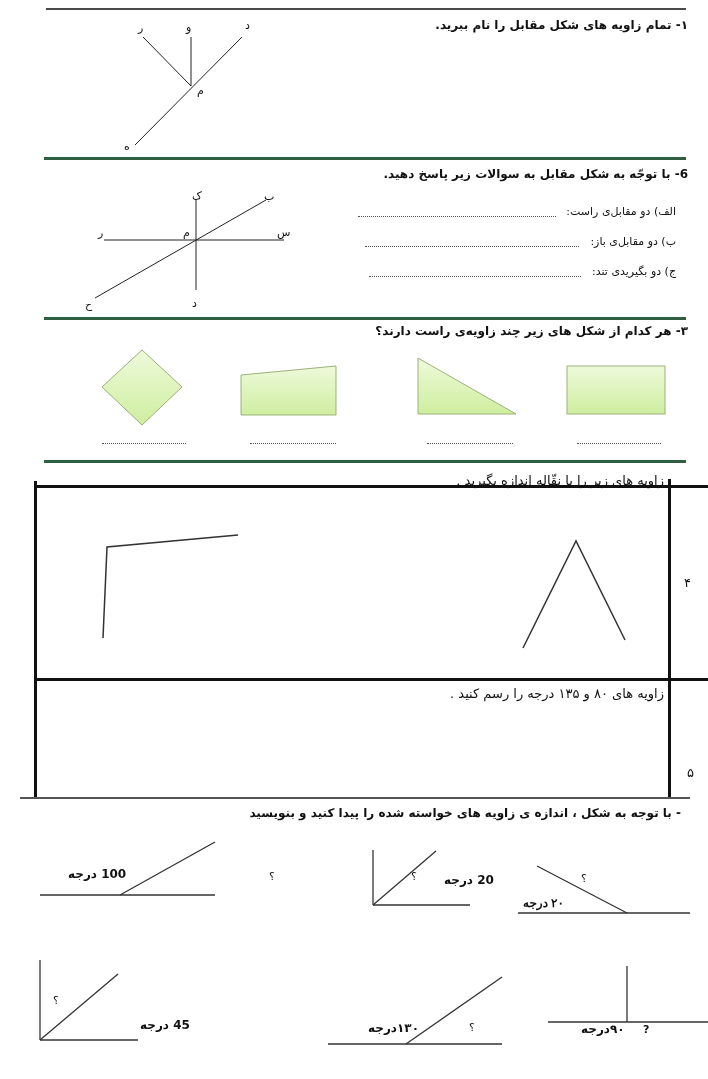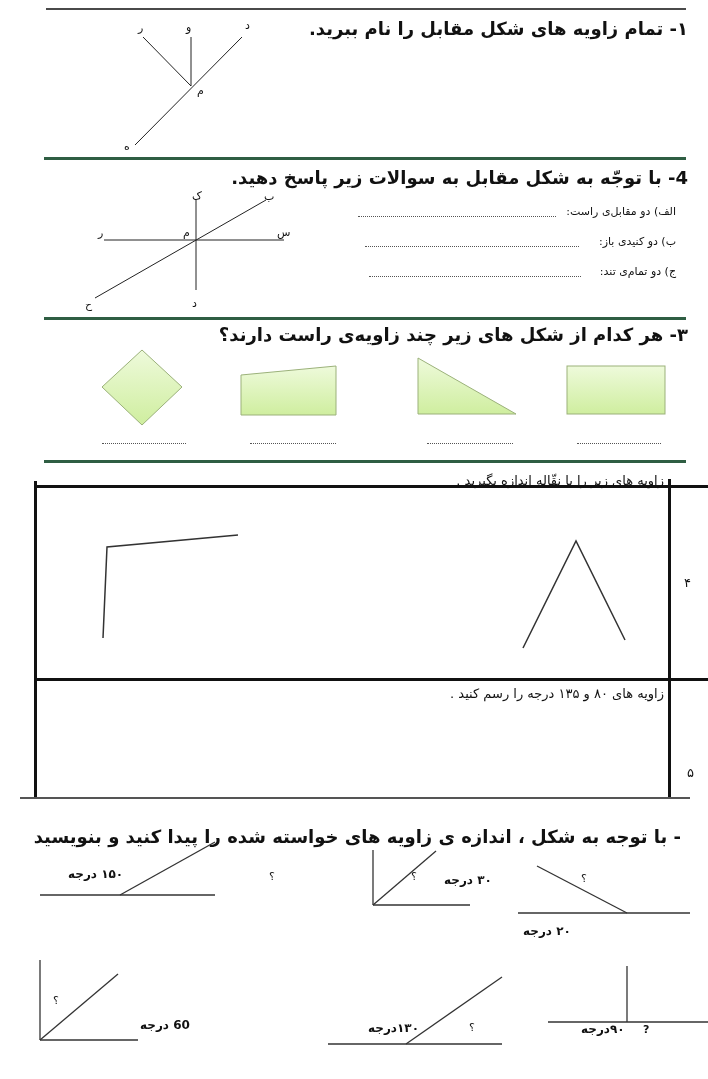--- a/index.html
+++ b/index.html
@@ -2,21 +2,21 @@
 <html><head>
 <meta charset="utf-8">
 <style>
   html, body { margin: 0; padding: 0; background: #ffffff; }
   body { width: 708px; height: 1079px; position: relative; overflow: hidden;
          font-family: "DejaVu Sans", sans-serif; color: #111; }
   .abs { position: absolute; }
   .rtl { direction: rtl; unicode-bidi: embed; white-space: nowrap; }
   .rule-dark { position: absolute; height: 3px; background: #4a4a4a; }
   .rule-green { position: absolute; height: 3px; background: #2f5e43; }
-  .title { font-weight: bold; font-size: 18px; }
+  .title { font-weight: bold; font-size: 12px; }
   .label { font-size: 11px; }
   .small { font-size: 11px; }
   .dotline { position: absolute; border-bottom: 1px dotted #555; height: 0; }
   svg { position: absolute; overflow: visible; }
   .q-text { font-size: 13px; }
   .b-label { font-weight: bold; font-size: 12px; }
 </style>
 </head>
 <body>
 
@@ -29,40 +29,40 @@
   <line x1="242" y1="37" x2="135" y2="145" stroke="#222" stroke-width="1"></line>
 </svg>
 <div class="abs label" style="left:138px; top:21px;">ر</div>
 <div class="abs label" style="left:186px; top:21px;">و</div>
 <div class="abs label" style="left:245px; top:19px;">د</div>
 <div class="abs label" style="left:197px; top:84px;">م</div>
 <div class="abs label" style="left:124px; top:140px;">ه</div>
 
 <div class="rule-green" style="left:44px; top:157px; width:642px;"></div>
 
-<div class="abs rtl title" style="right:20px; top:167px;">4- با توجّه به شکل مقابل به سوالات زیر پاسخ دهید.</div>
+<div class="abs rtl title" style="right:20px; top:167px;">6- با توجّه به شکل مقابل به سوالات زیر پاسخ دهید.</div>
 
 <svg style="left:0; top:0;" width="708" height="320">
   <line x1="104" y1="240" x2="284" y2="240" stroke="#222" stroke-width="1"></line>
   <line x1="196" y1="200" x2="196" y2="290" stroke="#222" stroke-width="1"></line>
   <line x1="266" y1="200" x2="95" y2="298" stroke="#222" stroke-width="1"></line>
 </svg>
 <div class="abs label" style="left:192px; top:189px;">ک</div>
 <div class="abs label" style="left:264px; top:190px;">ب</div>
 <div class="abs label" style="left:98px; top:226px;">ر</div>
 <div class="abs label" style="left:183px; top:226px;">م</div>
 <div class="abs label" style="left:277px; top:226px;">س</div>
 <div class="abs label" style="left:85px; top:298px;">ح</div>
 <div class="abs label" style="left:192px; top:297px;">د</div>
 
 <div class="abs rtl small" style="right:32px; top:205px;">الف) دو مقابل‌ی راست:</div>
 <div class="dotline" style="left:358px; top:216px; width:198px;"></div>
-<div class="abs rtl small" style="right:32px; top:235px;">ب) دو کنید‌ی باز:</div>
+<div class="abs rtl small" style="right:32px; top:235px;">ب) دو مقابل‌ی باز:</div>
 <div class="dotline" style="left:365px; top:246px; width:214px;"></div>
-<div class="abs rtl small" style="right:32px; top:265px;">ج) دو تمام‌ی تند:</div>
+<div class="abs rtl small" style="right:32px; top:265px;">ج) دو بگیرید‌ی تند:</div>
 <div class="dotline" style="left:369px; top:276px; width:212px;"></div>
 
 <div class="rule-green" style="left:44px; top:317px; width:642px;"></div>
 
 <div class="abs rtl title" style="right:20px; top:324px;margin-left:43px;">۳- هر کدام از شکل های زیر چند زاویه‌ی راست دارند؟</div>
 
 <svg style="left:0; top:0;" width="708" height="460">
   <defs>
     <linearGradient id="g" x1="0" y1="0" x2="0" y2="1">
       <stop offset="0" stop-color="#eefadb"></stop>
@@ -93,21 +93,21 @@
 <svg style="left:0; top:0;" width="708" height="700">
   <polyline points="238,535 107,547 103,638" fill="none" stroke="#333" stroke-width="1.5"></polyline>
   <polyline points="523,648 576,541 625,640" fill="none" stroke="#333" stroke-width="1.5"></polyline>
 </svg>
 
 <div class="abs rtl q-text" style="right:44px; top:686px;text-align:center;">زاویه های        ۸۰ و ۱۳۵ درجه را رسم کنید .</div>
 <div class="abs" style="left:687px; top:765px; font-size:13px;">۵</div>
 
 <div class="abs" style="left:20px; top:797px; width:670px; height:2px; background:#555;"></div>
 
-<div class="abs rtl title" style="right:27px; top:806px;margin-top:20px;">-  با توجه به شکل ، اندازه ی زاویه های خواسته شده را پیدا کنید  و بنویسید</div>
+<div class="abs rtl title" style="right:27px; top:806px;">-  با توجه به شکل ، اندازه ی زاویه های خواسته شده را پیدا کنید  و بنویسید</div>
 
 <svg style="left:0; top:0;" width="708" height="1079">
 
   <line x1="40" y1="895" x2="215" y2="895" stroke="#333" stroke-width="1.3"></line>
   <line x1="120" y1="895" x2="215" y2="842" stroke="#333" stroke-width="1.3"></line>
 
   <line x1="373" y1="850" x2="373" y2="905" stroke="#333" stroke-width="1.3"></line>
   <line x1="373" y1="905" x2="470" y2="905" stroke="#333" stroke-width="1.3"></line>
   <line x1="373" y1="905" x2="436" y2="851" stroke="#333" stroke-width="1.3"></line>
 
@@ -118,29 +118,29 @@
   <line x1="40" y1="1040" x2="138" y2="1040" stroke="#333" stroke-width="1.3"></line>
   <line x1="40" y1="1040" x2="118" y2="974" stroke="#333" stroke-width="1.3"></line>
 
   <line x1="328" y1="1044" x2="502" y2="1044" stroke="#333" stroke-width="1.3"></line>
   <line x1="406" y1="1044" x2="502" y2="977" stroke="#333" stroke-width="1.3"></line>
 
   <line x1="548" y1="1022" x2="708" y2="1022" stroke="#333" stroke-width="1.3"></line>
   <line x1="627" y1="966" x2="627" y2="1022" stroke="#333" stroke-width="1.3"></line>
 </svg>
 
-<div class="abs rtl b-label" style="left:68px; top:867px;">۱۵۰ درجه</div>
+<div class="abs rtl b-label" style="left:68px; top:867px;">100 درجه</div>
 <div class="abs label" style="left:269px; top:870px;">؟</div>
 
 <div class="abs label" style="left:411px; top:870px;">؟</div>
-<div class="abs rtl b-label" style="left:444px; top:873px;">۳۰ درجه</div>
+<div class="abs rtl b-label" style="left:444px; top:873px;">20 درجه</div>
 
 <div class="abs label" style="left:581px; top:872px;">؟</div>
-<div class="abs rtl b-label" style="left:523px; top:924px;">۲۰ درجه</div>
+<div class="abs rtl b-label" style="left:523px; top:896px;font-family:Liberation Serif, serif;">۲۰ درجه</div>
 
 <div class="abs label" style="left:53px; top:994px;">؟</div>
-<div class="abs rtl b-label" style="left:140px; top:1018px;">60  درجه</div>
+<div class="abs rtl b-label" style="left:140px; top:1018px;">45  درجه</div>
 
 <div class="abs rtl b-label" style="left:368px; top:1021px;">۱۳۰درجه</div>
 <div class="abs label" style="left:469px; top:1021px;">؟</div>
 
 <div class="abs rtl b-label" style="left:581px; top:1022px;">۹۰درجه</div>
 <div class="abs label" style="left:643px; top:1023px; font-weight:bold;">?</div>
 
 </body></html>

